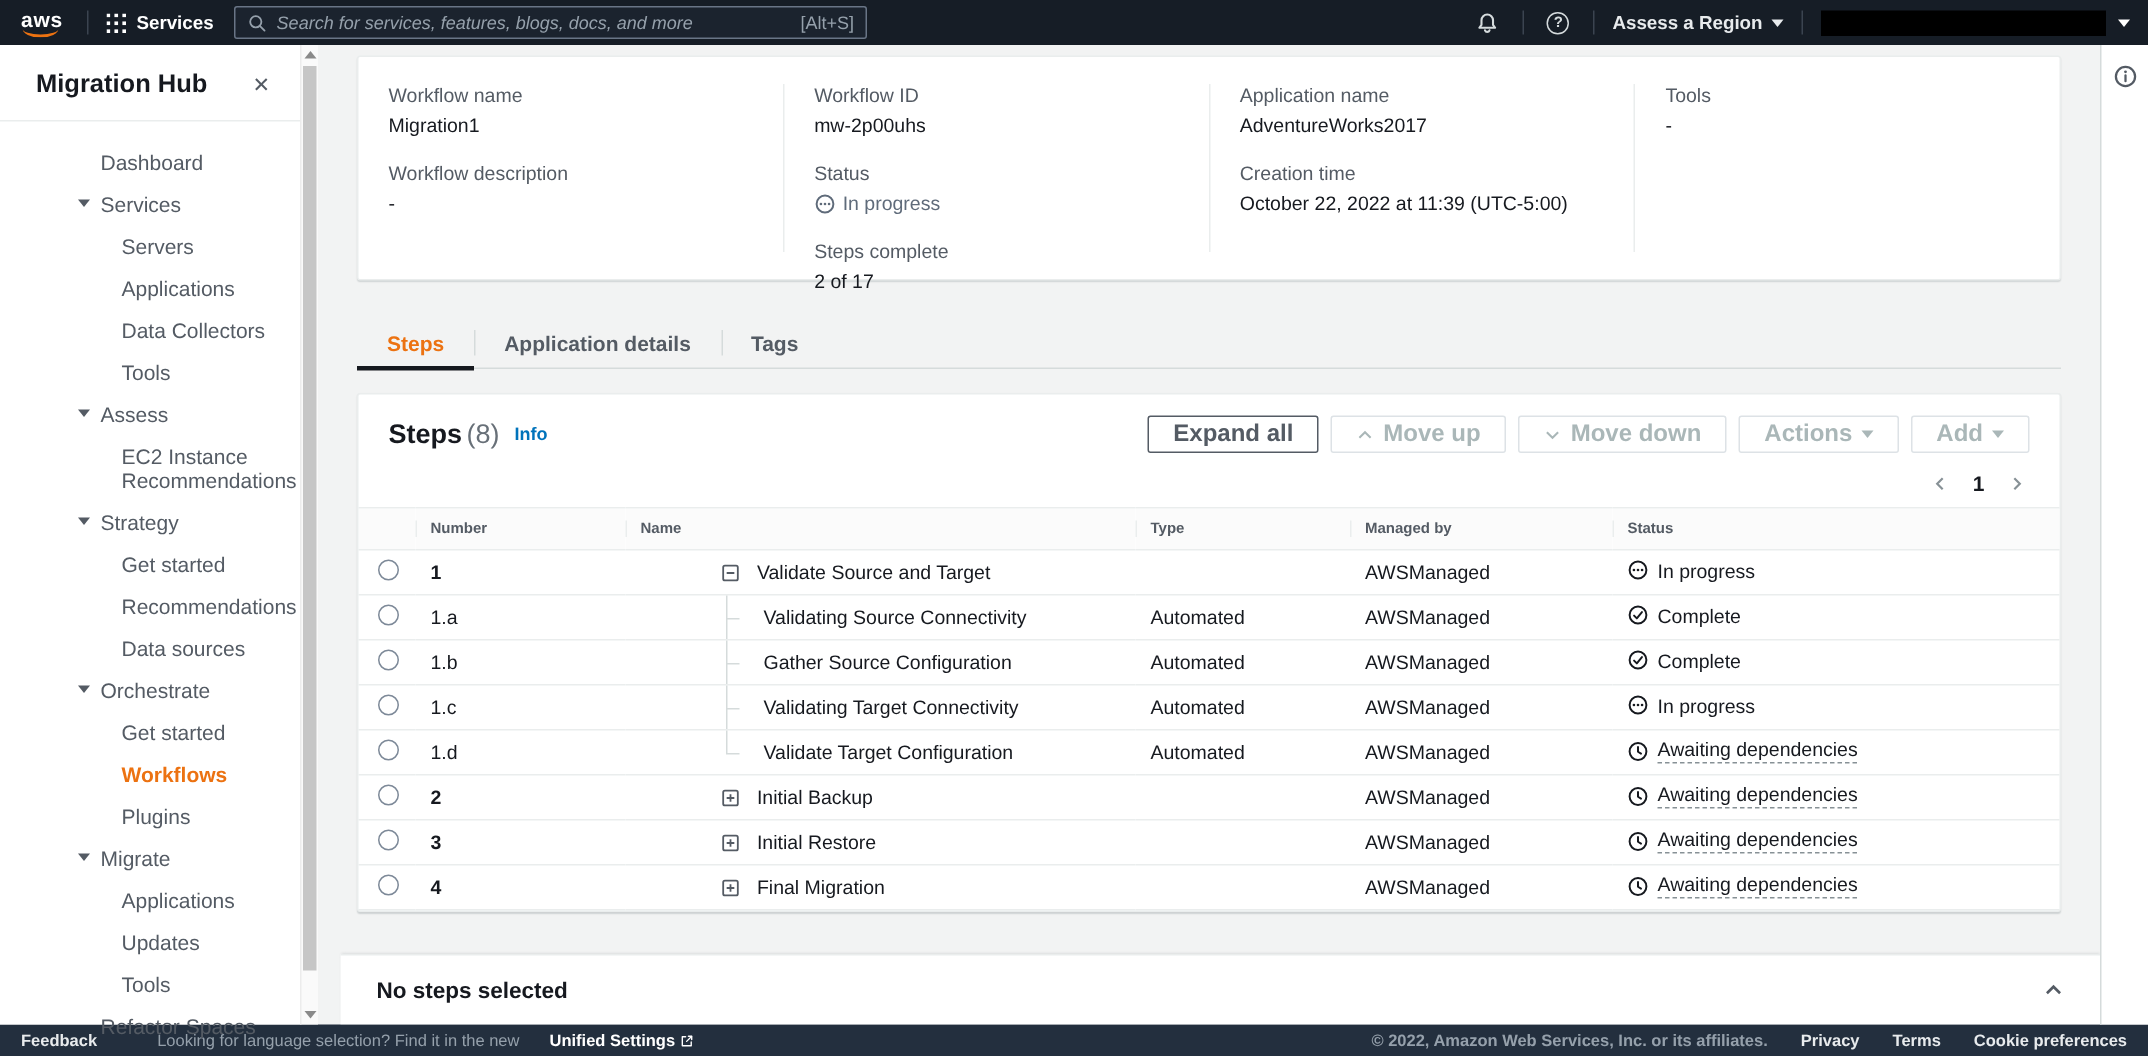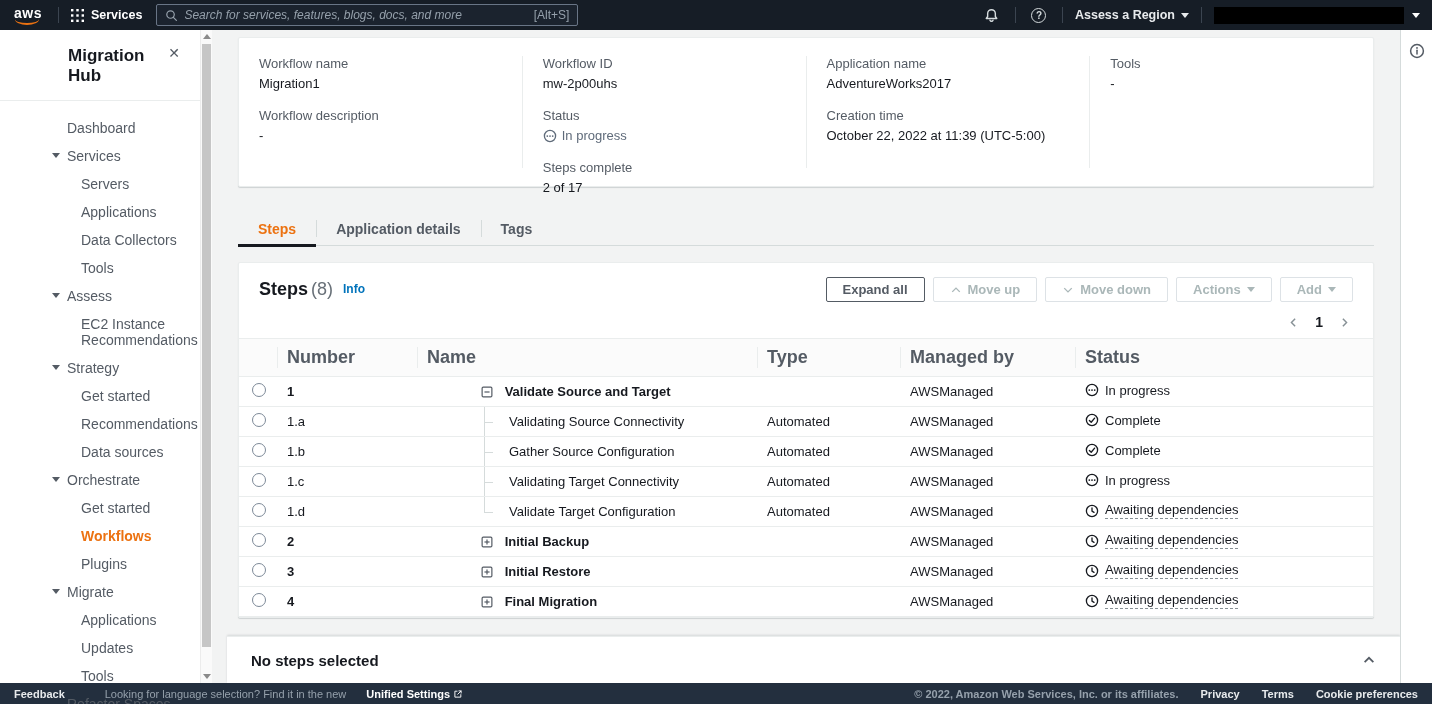--- a/index.html
+++ b/index.html
@@ -34,21 +34,21 @@
   .region-btn { display:flex; align-items:center; gap:6px; font-size:12.5px; font-weight:bold; color:#e8ebed; cursor:pointer; }
   .caret-dn { width:0; height:0; border-left:4px solid transparent; border-right:4px solid transparent; border-top:5px solid currentColor; display:inline-block; }
   .account-btn { display:flex; align-items:center; gap:8px; cursor:pointer; color:#fff; }
   .redacted { width:190px; height:17px; background:#000; }
 
   
   .app { display:flex; height:653px; }
 
   
   .sidebar { width:200px; background:#fff; padding-top:16px; font-size:14px; flex-shrink:0; }
-  .sidebar-header { display:flex; align-items:flex-start; justify-content:space-between; padding:0 20px 14px 24px;margin-left:44px; }
+  .sidebar-header { display:flex; align-items:center; justify-content:space-between; padding:0 20px 14px 24px; }
   .sidebar-title { font-size:17px; font-weight:bold; color:var(--text,#16191f); }
   .close-x { color:#545b64; font-size:14px; cursor:pointer; line-height:1; }
   .sidebar-hr { border-bottom:1px solid var(--border,#eaeded); }
   .side-nav { padding-top:16px; color:#545b64; }
   .side-item { position:relative; padding:3px 16px 3px 27px; margin-bottom:6px; line-height:16px; cursor:pointer;margin-left:40px; }
   .side-item.k-child { padding-left:41px; }
   .side-item .lbl { display:inline; max-width:140px; }
   .side-item.k-child .lbl { display:inline-block; max-width:132px; vertical-align:top; }
   .side-item .caret { position:absolute; left:12px; top:8px; width:0; height:0;
      border-left:4px solid transparent; border-right:4px solid transparent; border-top:5px solid #545b64; }
@@ -83,43 +83,43 @@
   .tab.active { color:var(--accent,#ec7211); }
   .tab.active::after { content:''; position:absolute; left:0; right:0; bottom:-2px; height:3px; background:#16191f; }
 
   
   .steps-card { margin-top:16px; background:#fff; border:1px solid var(--border,#eaeded); border-radius:2px; box-shadow:0 1px 1px rgba(0,28,36,.15); }
   .steps-head { display:flex; align-items:center; justify-content:space-between; padding:14px 20px 0; }
   .steps-title .t { font-size:18px; font-weight:bold; }
   .steps-title .c { font-size:18px; color:#687078; margin-left:3px; }
   .steps-title .info { font-size:12px; font-weight:bold; color:var(--link,#0073bb); margin-left:10px; position:relative; top:-2px; cursor:pointer; }
   .btn-row { display:flex; gap:8px; }
-  .btn { height:25px; padding:0 16px; border-radius:2px; font-size:13px; font-weight:bold; display:flex; align-items:center; gap:6px; background:#fff; cursor:pointer; font-family:inherit; }
+  .btn { height:25px; padding:0 16px; border-radius:2px; font-size:16px; font-weight:bold; display:flex; align-items:center; gap:6px; background:#fff; cursor:pointer; font-family:inherit; }
   .btn.normal { border:1px solid #545b64; color:#545b64; }
   .btn.disabled { border:1px solid #dde2e6; color:#aab7b8; }
   .btn .bchev { width:12px; height:12px; fill:none; stroke:currentColor; stroke-width:1.8; }
   .pagination { display:flex; justify-content:flex-end; align-items:center; gap:15px; padding:12px 22px 8px; }
   .pg-btn { cursor:pointer; }
   .pg-btn svg { width:13px; height:13px; fill:none; stroke:#879196; stroke-width:1.8; }
   .pg-num { font-weight:bold; font-size:14px; color:var(--text,#16191f); cursor:pointer; }
 
   
   table.steps { width:100%; border-collapse:collapse; }
   .steps col.w-sel { width:38px; } .steps col.w-num { width:140px; } .steps col.w-name { width:340px; }
   .steps col.w-type { width:143px; } .steps col.w-man { width:175px; }
-  .steps th { text-align:left; font-size:18px; font-weight:bold; color:#545b64; padding:8px 10px;
+  .steps th { text-align:left; font-size:10px; font-weight:bold; color:#545b64; padding:8px 10px;
      border-top:1px solid var(--border,#eaeded); border-bottom:1px solid var(--border,#eaeded); background:#fbfbfb; position:relative; }
   .steps th + th::before { content:''; position:absolute; left:0; top:8px; bottom:8px; width:1px; background:var(--border,#eaeded); }
   .steps td { height:30px; padding:0 10px; border-bottom:1px solid var(--border,#eaeded); font-size:13px; color:var(--text,#16191f); }
   .c-sel { padding-left:13px !important; }
   .radio { display:inline-block; width:14px; height:14px; border:1px solid #7d8998; border-radius:50%; background:#fff; }
   .lvl0 .num { font-weight:bold; }
   .c-name { position:relative; }
   .lvl0 .c-name { padding-left:64px; }
-  .lvl0 .c-name .nm { font-weight:bold; }
+  .lvl0 .c-name .nm { font-weight:normal; }
   .lvl1 .c-name { padding-left:92px; }
   .toggle { display:inline-block; vertical-align:-2px; margin-right:8px; cursor:pointer; }
   .tg { width:12px; height:12px; stroke:#545b64; stroke-width:1.6; }
   .tg rect { fill:none; }
   .tree { position:absolute; left:67px; top:0; height:100%; width:12px; }
   .tree::before { content:''; position:absolute; left:0; top:0; bottom:0; width:1px; background:#d5dbdb; }
   .tree.last::before { bottom:50%; }
   .tree::after { content:''; position:absolute; left:0; top:50%; width:9px; height:1px; background:#d5dbdb; }
   .c-type, .c-managed { color:#16191f; }
   .st { display:inline-flex; align-items:center; gap:6px; }

